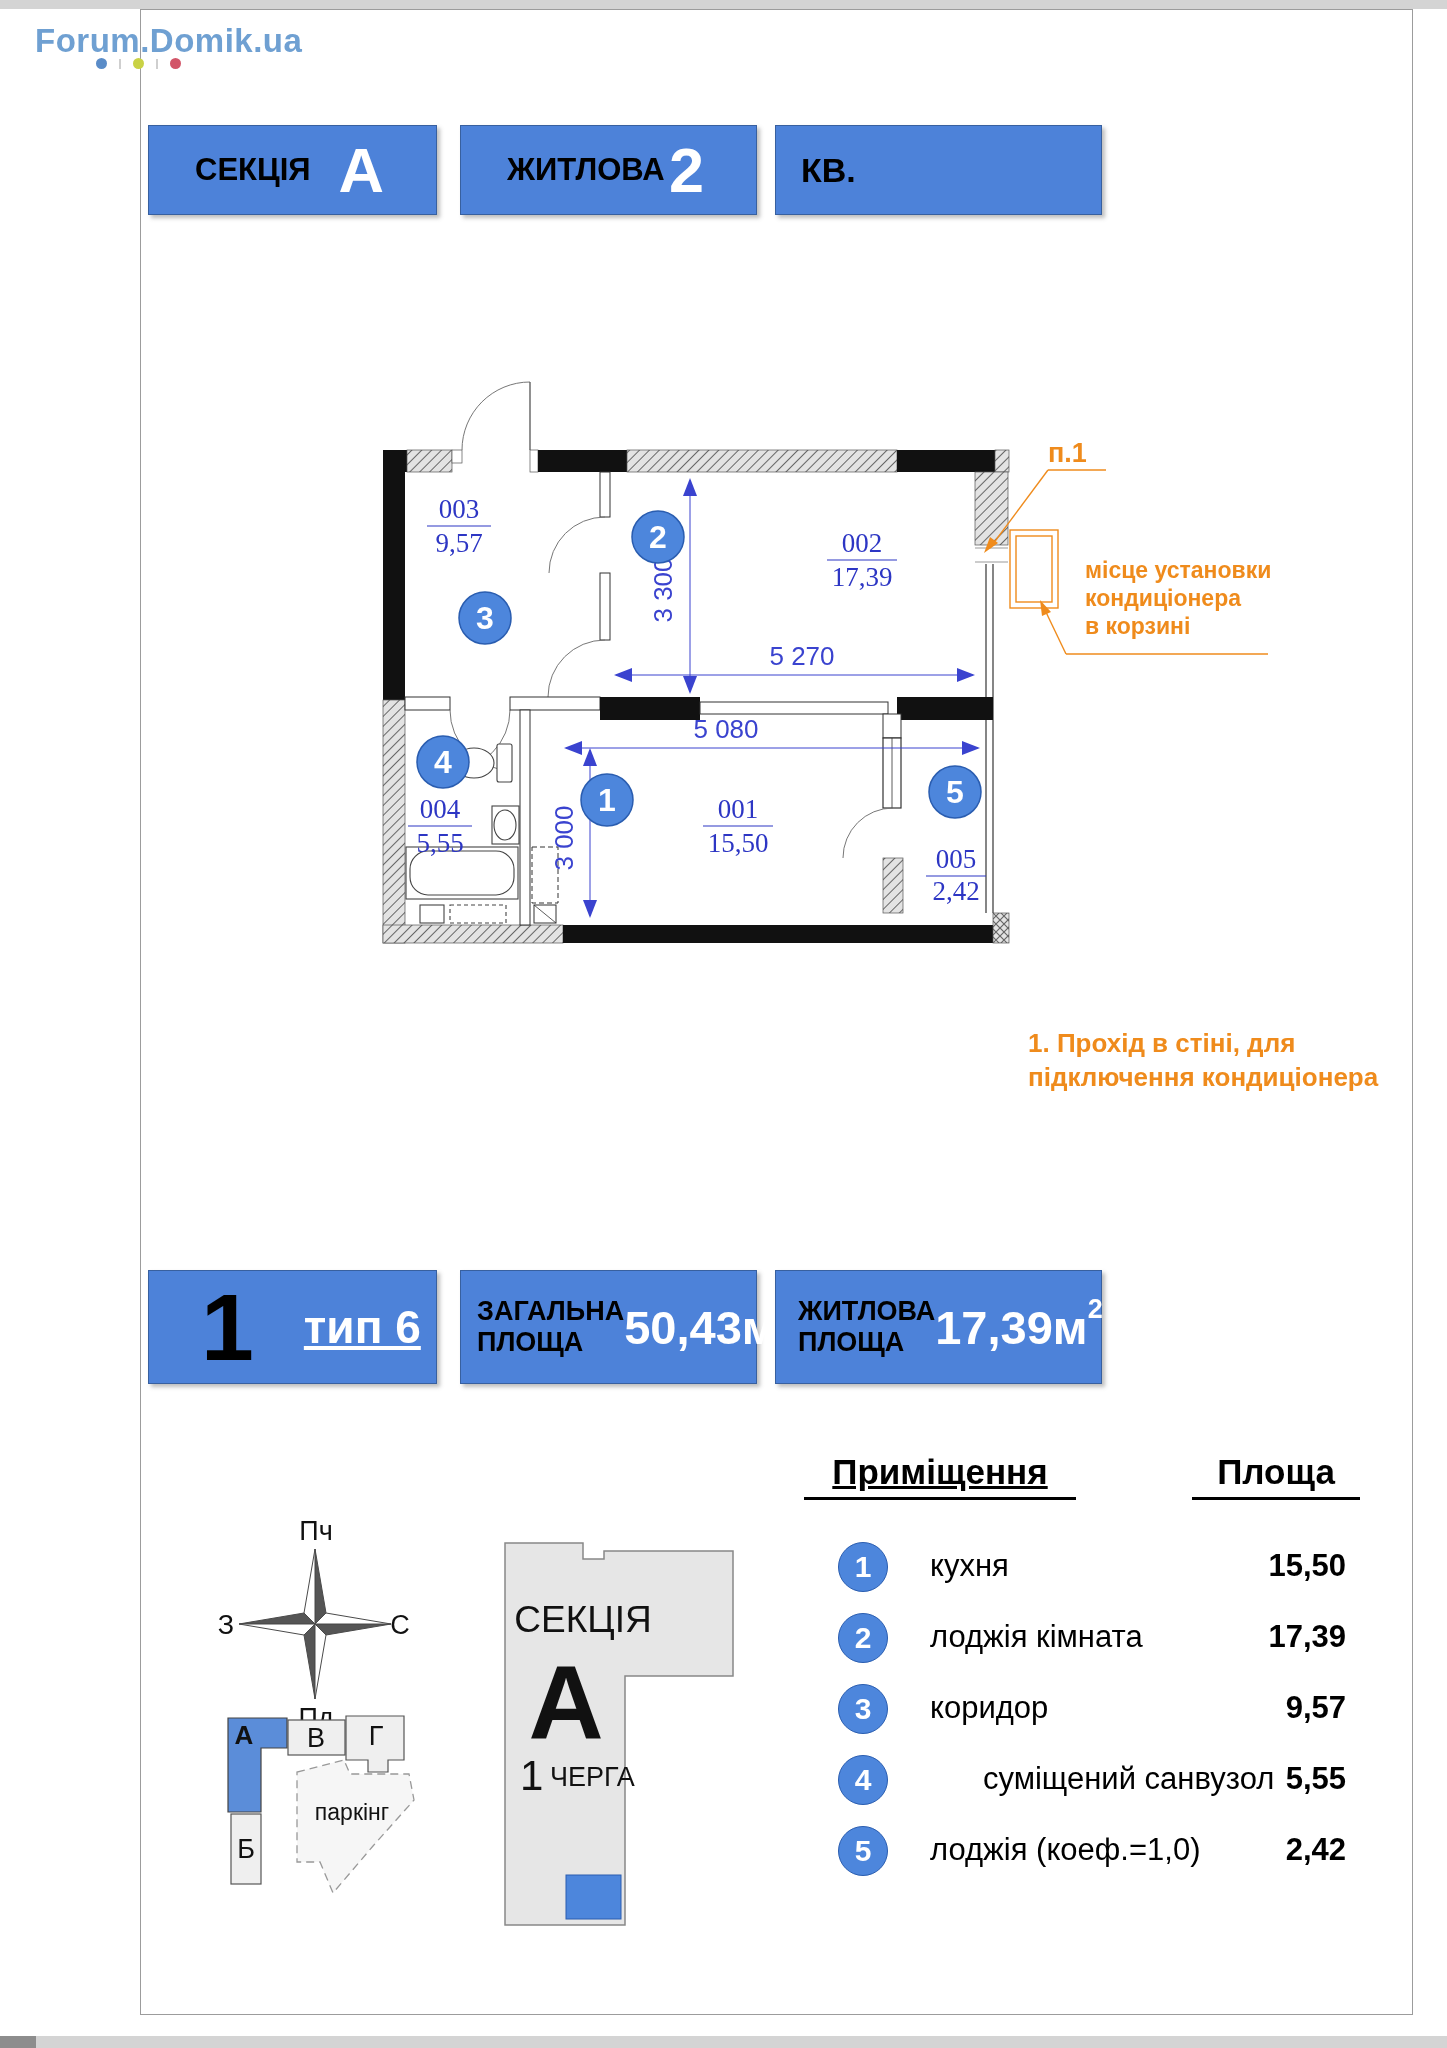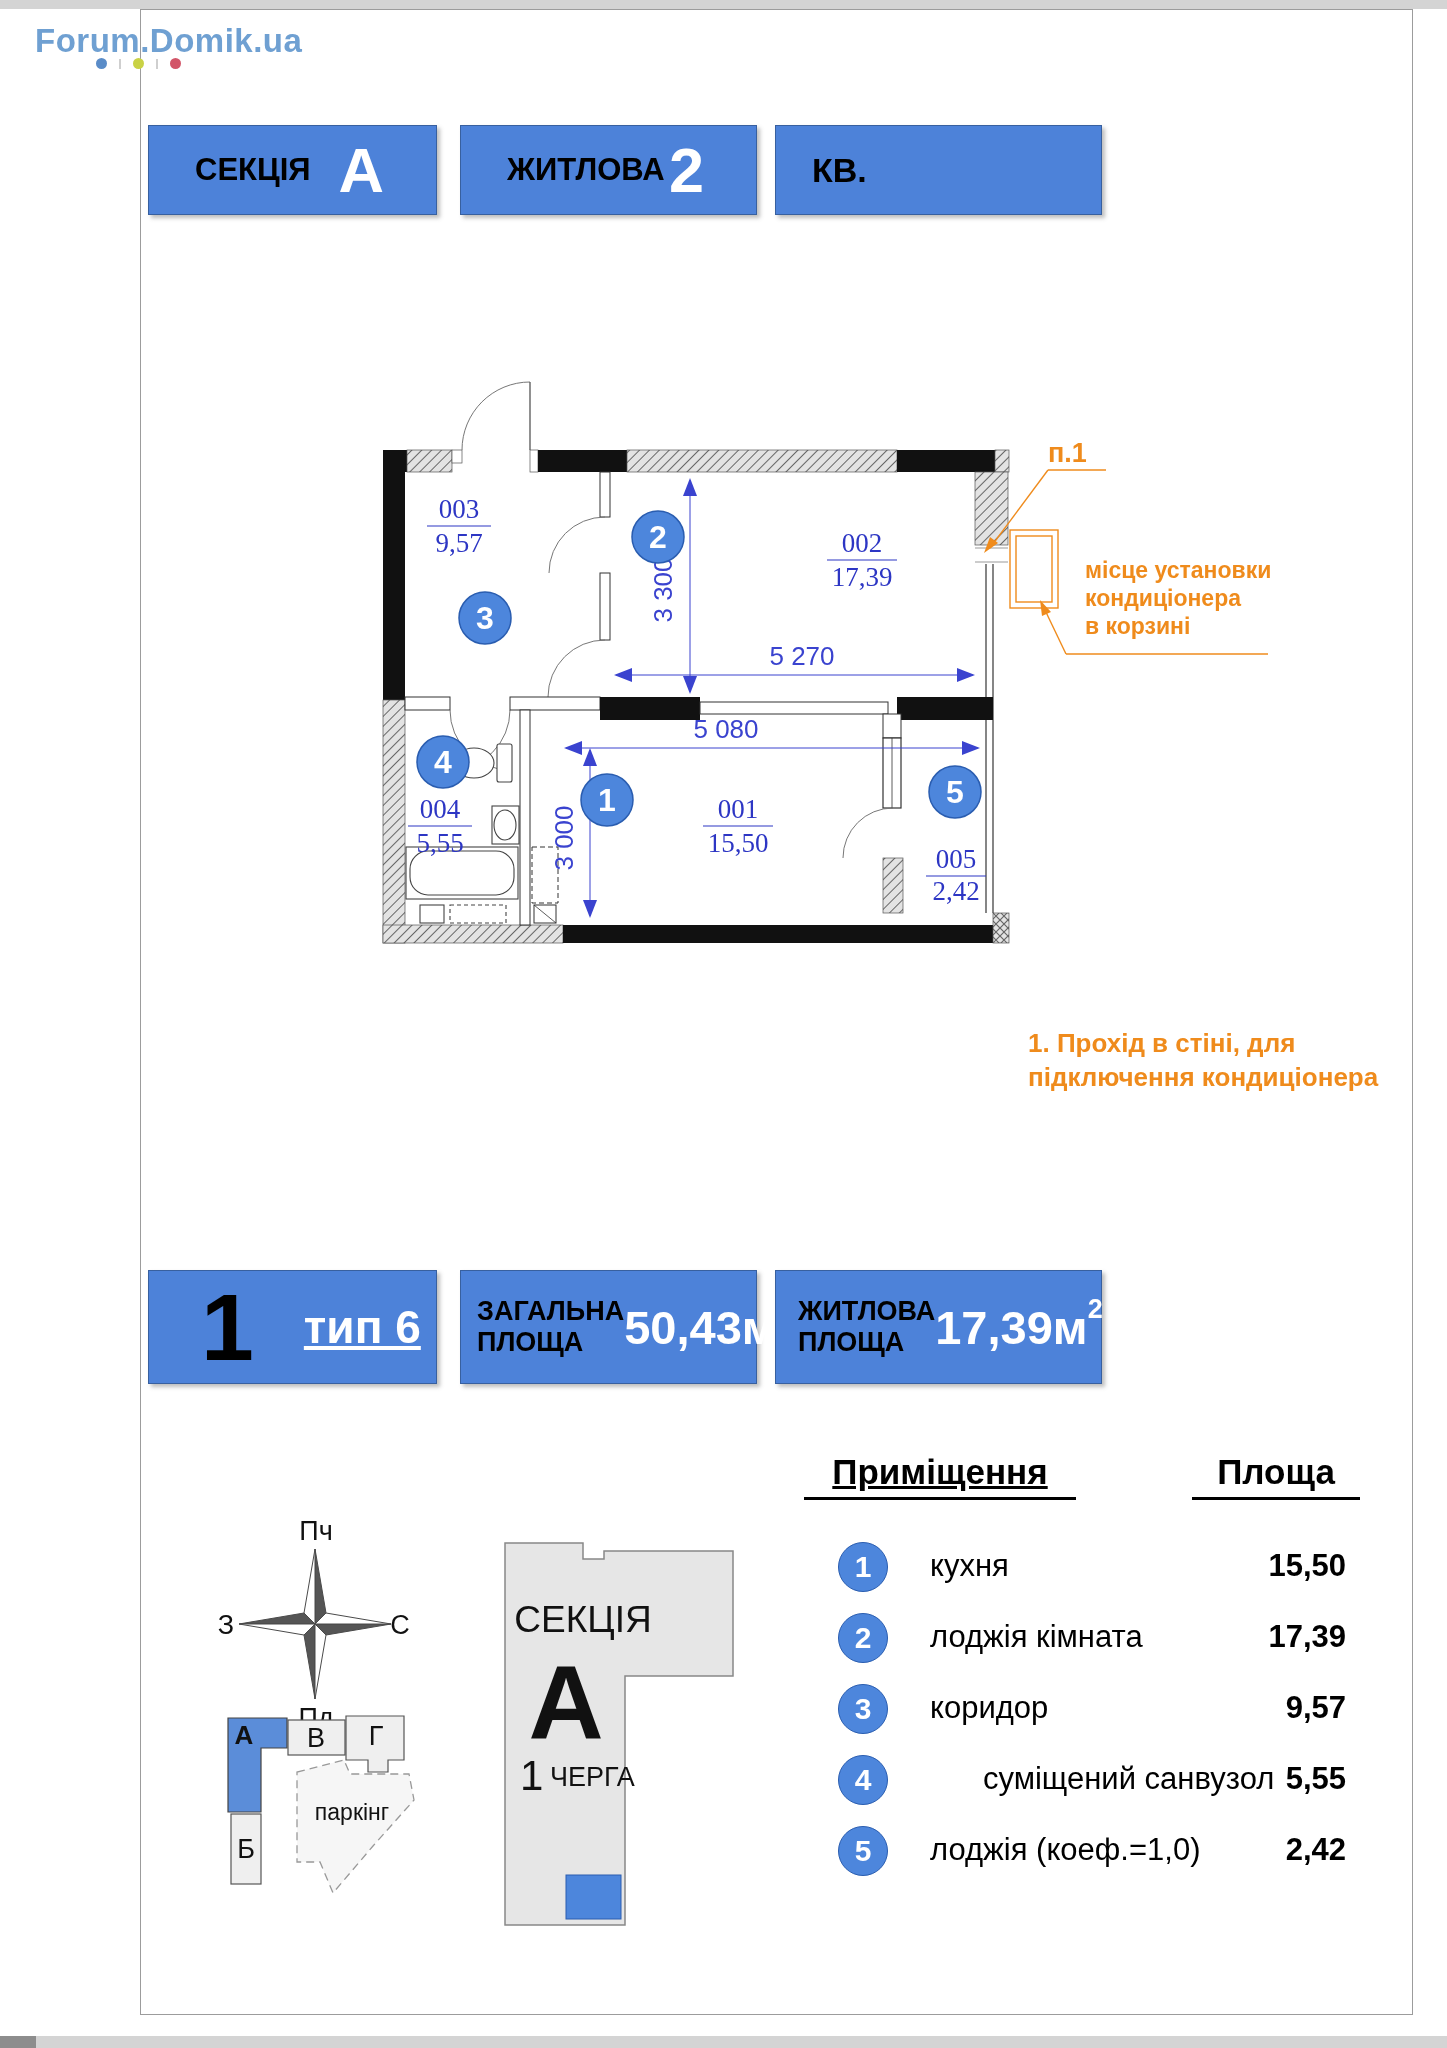--- a/index.html
+++ b/index.html
@@ -63,21 +63,21 @@
 
   <div class="bluebox" style="left:148px;top:125px;width:287px;height:88px;">
     <span class="bb-label" style="margin-left:46px;">СЕКЦІЯ</span>
     <span class="bb-value" style="margin-left:auto;margin-right:52px;">А</span>
   </div>
   <div class="bluebox" style="left:460px;top:125px;width:295px;height:88px;">
     <span class="bb-label" style="margin-left:46px;">ЖИТЛОВА</span>
     <span class="bb-value" style="margin-left:auto;margin-right:52px;">2</span>
   </div>
   <div class="bluebox" style="left:775px;top:125px;width:325px;height:88px;">
-    <span class="bb-label" style="margin-left:36px;font-size:34px;">КВ.</span>
+    <span class="bb-label" style="margin-left:25px;font-size:34px;">КВ.</span>
   </div>
 
   <svg style="left:360px;top:330px;" width="940" height="645" viewBox="360 330 940 645">
     <defs>
       <pattern id="hat" width="7" height="7" patternUnits="userSpaceOnUse" patternTransform="rotate(45)">
         <rect width="7" height="7" fill="#e3e3e3"></rect>
         <line x1="0" y1="0" x2="0" y2="7" stroke="#666" stroke-width="2"></line>
       </pattern>
       <pattern id="xhat" width="8" height="8" patternUnits="userSpaceOnUse">
         <rect width="8" height="8" fill="#e3e3e3"></rect>

